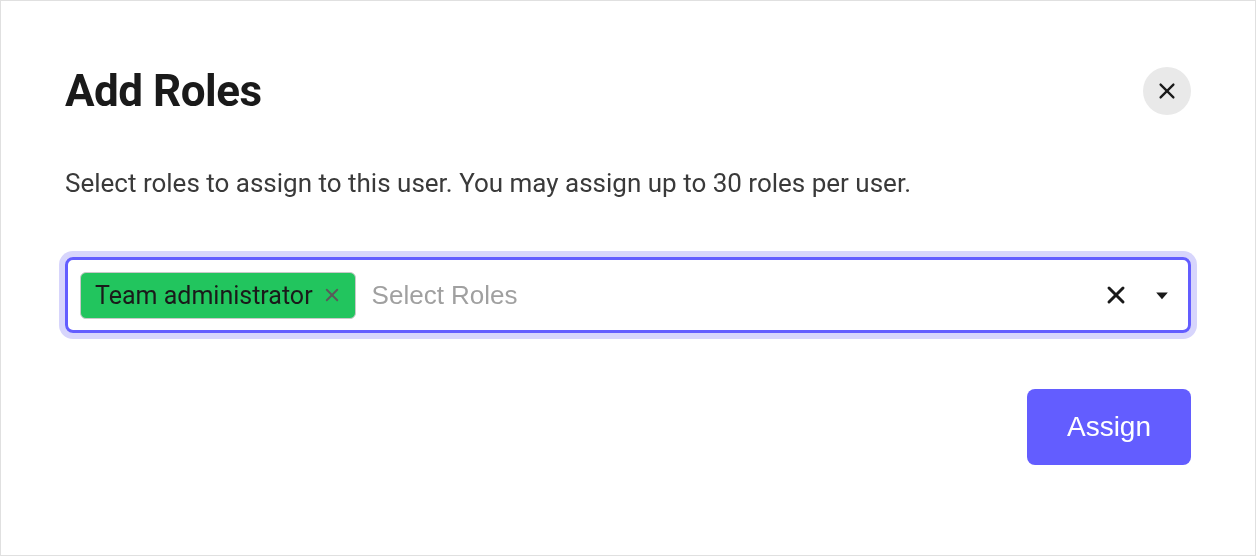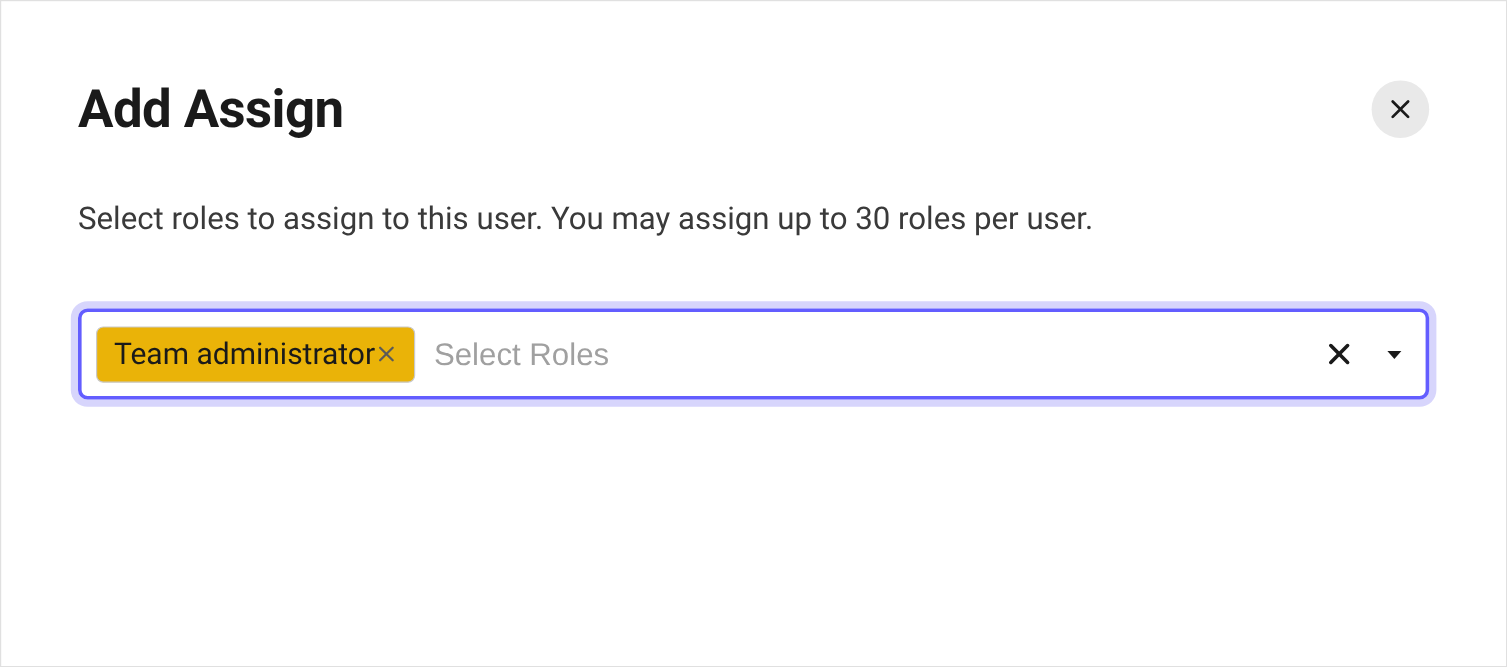--- a/index.html
+++ b/index.html
@@ -60,27 +60,27 @@
       box-shadow: 0 0 0 6px #d7d5fc;
       display: flex;
       align-items: center;
       padding: 8px 16px 8px 12px;
       gap: 10px;
       height: 76px;
     }
     .chip {
       display: inline-flex;
       align-items: center;
-      gap: 0;
+      gap: 10px;
       border: 1px solid #c9c9c9;
       border-radius: 6px;
       padding: 8px 14px;
       font-size: 25px;
       color: #1a1a1a;
-      background: #eab308;
+      background: #22c55e;
     }
     .chip-remove {
       display: flex;
       align-items: center;
       justify-content: center;
       cursor: pointer;
       border: none;
       background: transparent;
       padding: 0;
     }
@@ -148,21 +148,21 @@
       font-weight: 500;
       padding: 22px 40px;
       cursor: pointer;
     }
   </style>
 </head>
 <body>
 
 <div class="frame">
   <div class="header-row">
-    <h1 class="dialog-title">Add Assign</h1>
+    <h1 class="dialog-title">Add Roles</h1>
     <button class="close-btn">
       <svg viewBox="0 0 24 24" fill="none" stroke-width="2.5" stroke-linecap="round">
         <line x1="5" y1="5" x2="19" y2="19"></line>
         <line x1="19" y1="5" x2="5" y2="19"></line>
       </svg>
     </button>
   </div>
 
   <p class="description">Select roles to assign to this user. You may assign up to 30 roles per user.</p>
 
@@ -185,13 +185,16 @@
         </svg>
       </button>
       <button class="dropdown-toggle">
         <svg viewBox="0 0 24 24">
           <path d="M5 9 L12 17 L19 9 Z"></path>
         </svg>
       </button>
     </div>
   </div>
 
+  <div class="actions">
+    <button class="assign-btn">Assign</button>
+  </div>
 </div>
 
 </body></html>

